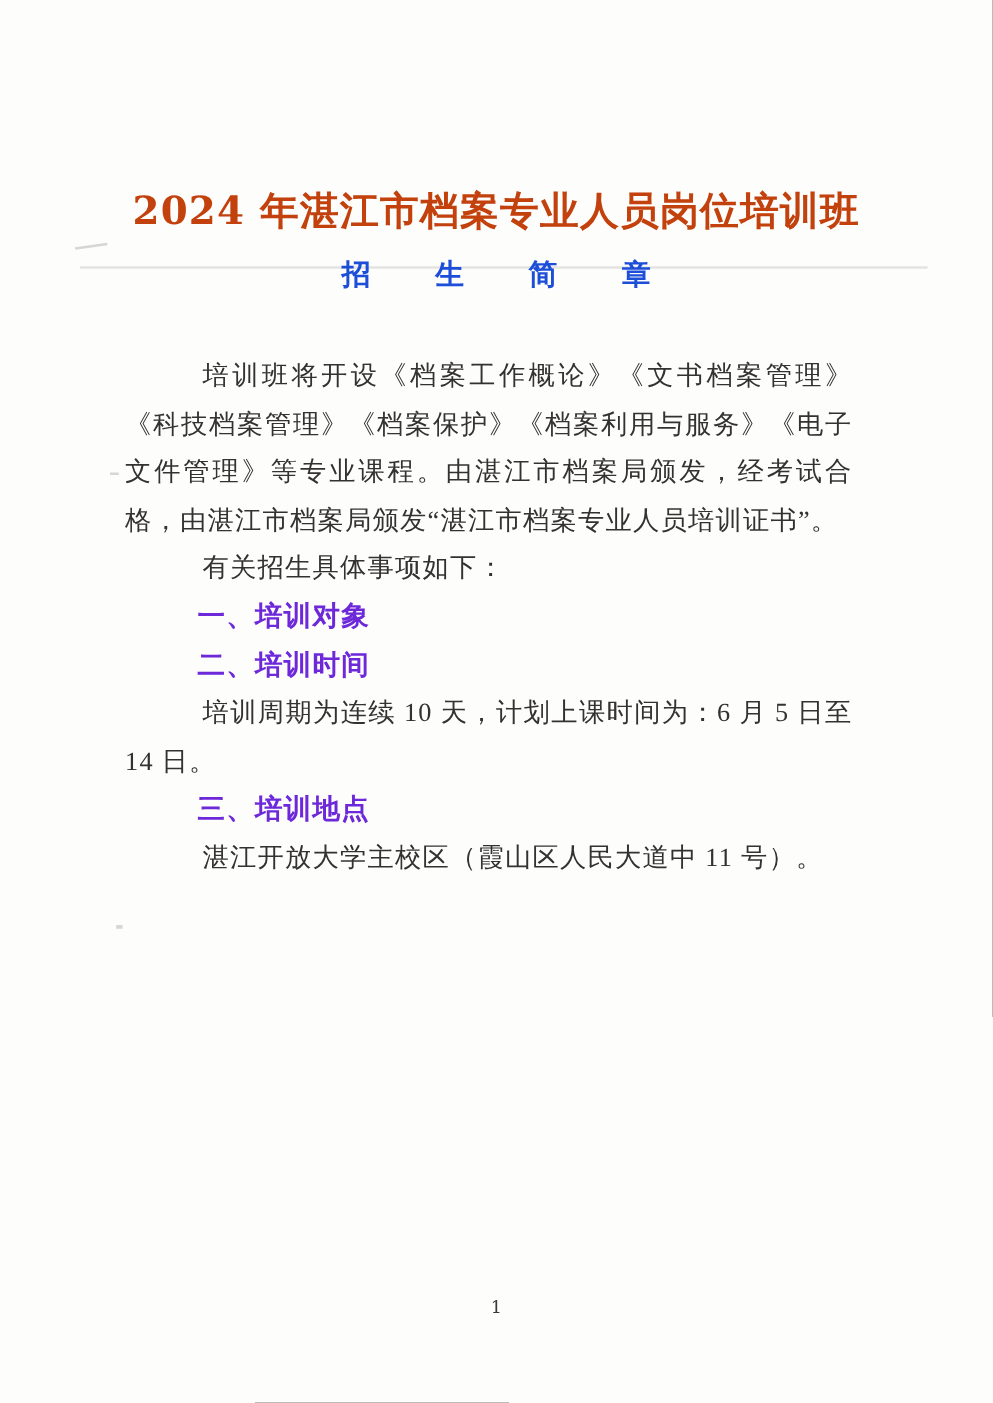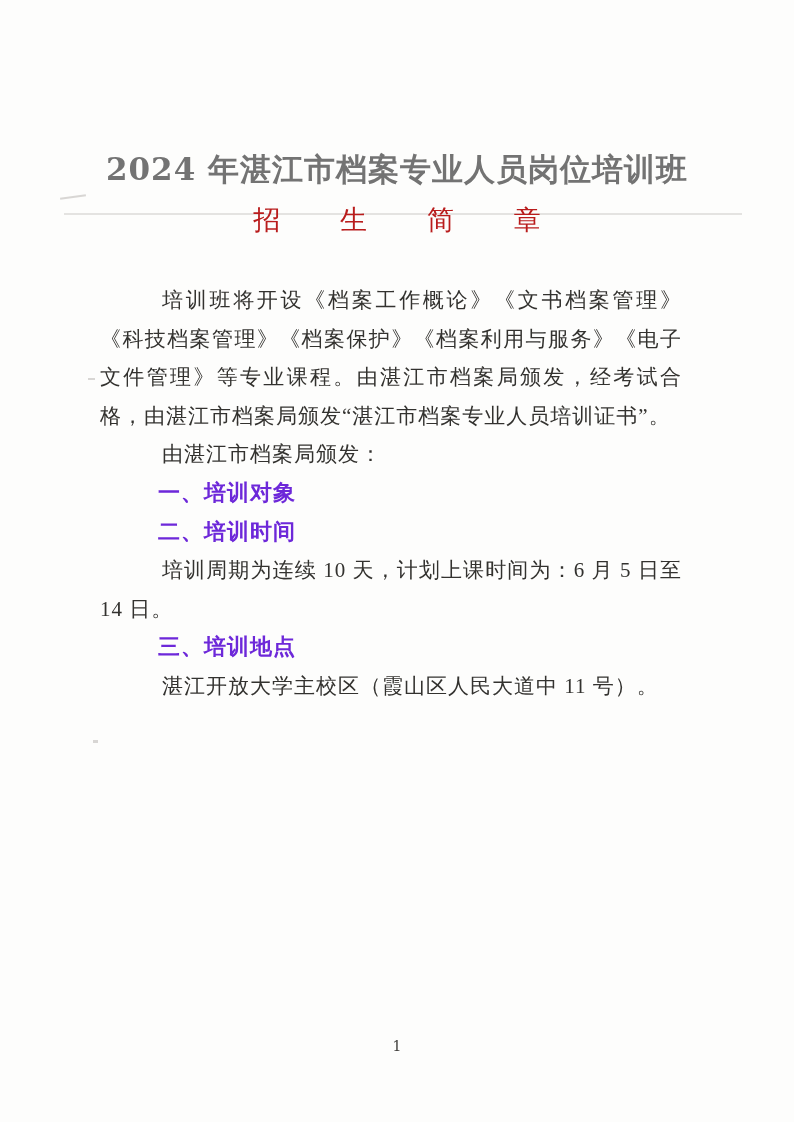--- a/index.html
+++ b/index.html
@@ -22,30 +22,30 @@
     z-index: 1;
     text-align: center;
   }
   .title-line1 {
     margin: 0;
     padding-top: 148px;
     font-family: "DejaVu Serif", "Liberation Serif", serif;
     font-size: 31px;
     line-height: 42px;
     font-weight: bold;
-    color: #737373;
+    color: #c2410c;
     letter-spacing: 1px;
   }
   .title-line2 {
     margin: 10px 0 0 0;
     font-family: "DejaVu Serif", "Liberation Serif", serif;
-    font-size: 27px;
+    font-size: 23px;
     line-height: 40px;
-    font-weight: normal;
-    color: #b91c1c;
+    font-weight: bold;
+    color: #1d4ed8;
     letter-spacing: 0.95em;
     text-indent: 0.95em; 
   }
   .scan-line {
     position: absolute;
     z-index: 0;
     top: 213px;
     left: 64px;
     right: 52px;
     height: 2px;
@@ -109,21 +109,21 @@
   <div class="speck speck-3"></div>
   <div class="speck speck-4"></div>
 
   <div class="titles">
     <h1 class="title-line1">2024 年湛江市档案专业人员岗位培训班</h1>
     <h1 class="title-line2">招 生 简 章</h1>
   </div>
 
   <div class="content">
     <p>培训班将开设《档案工作概论》《文书档案管理》《科技档案管理》《档案保护》《档案利用与服务》《电子文件管理》等专业课程。由湛江市档案局颁发，经考试合格，由湛江市档案局颁发“湛江市档案专业人员培训证书”。</p>
-    <p>由湛江市档案局颁发：</p>
+    <p>有关招生具体事项如下：</p>
 
     <h2 class="section-heading">一、培训对象</h2>
 
     <h2 class="section-heading">二、培训时间</h2>
     <p>培训周期为连续 10 天，计划上课时间为：6 月 5 日至 14 日。</p>
 
     <h2 class="section-heading">三、培训地点</h2>
     <p>湛江开放大学主校区（霞山区人民大道中 11 号）。</p>
   </div>
 

